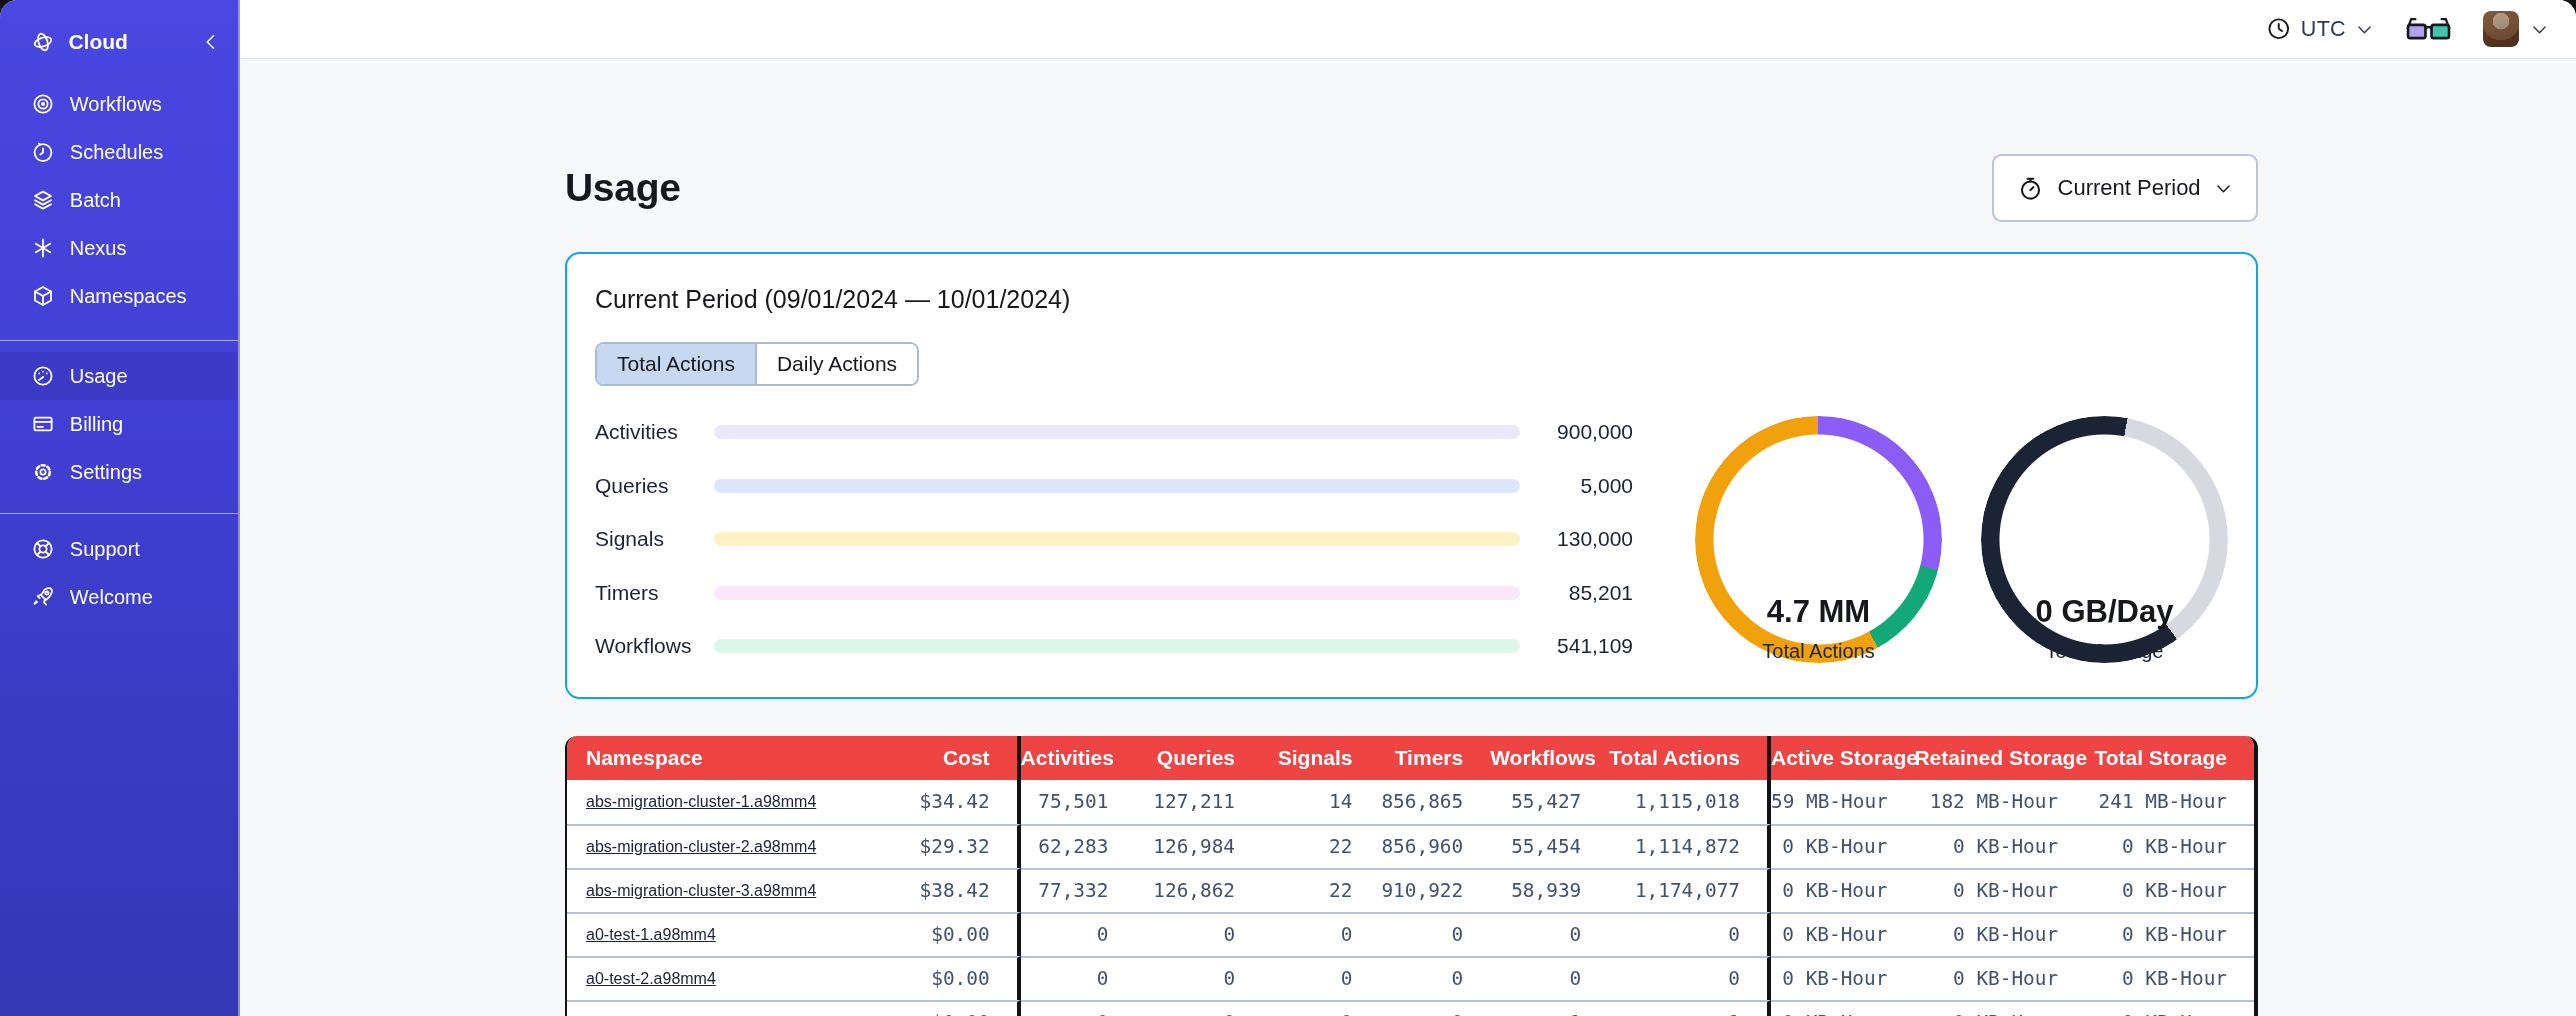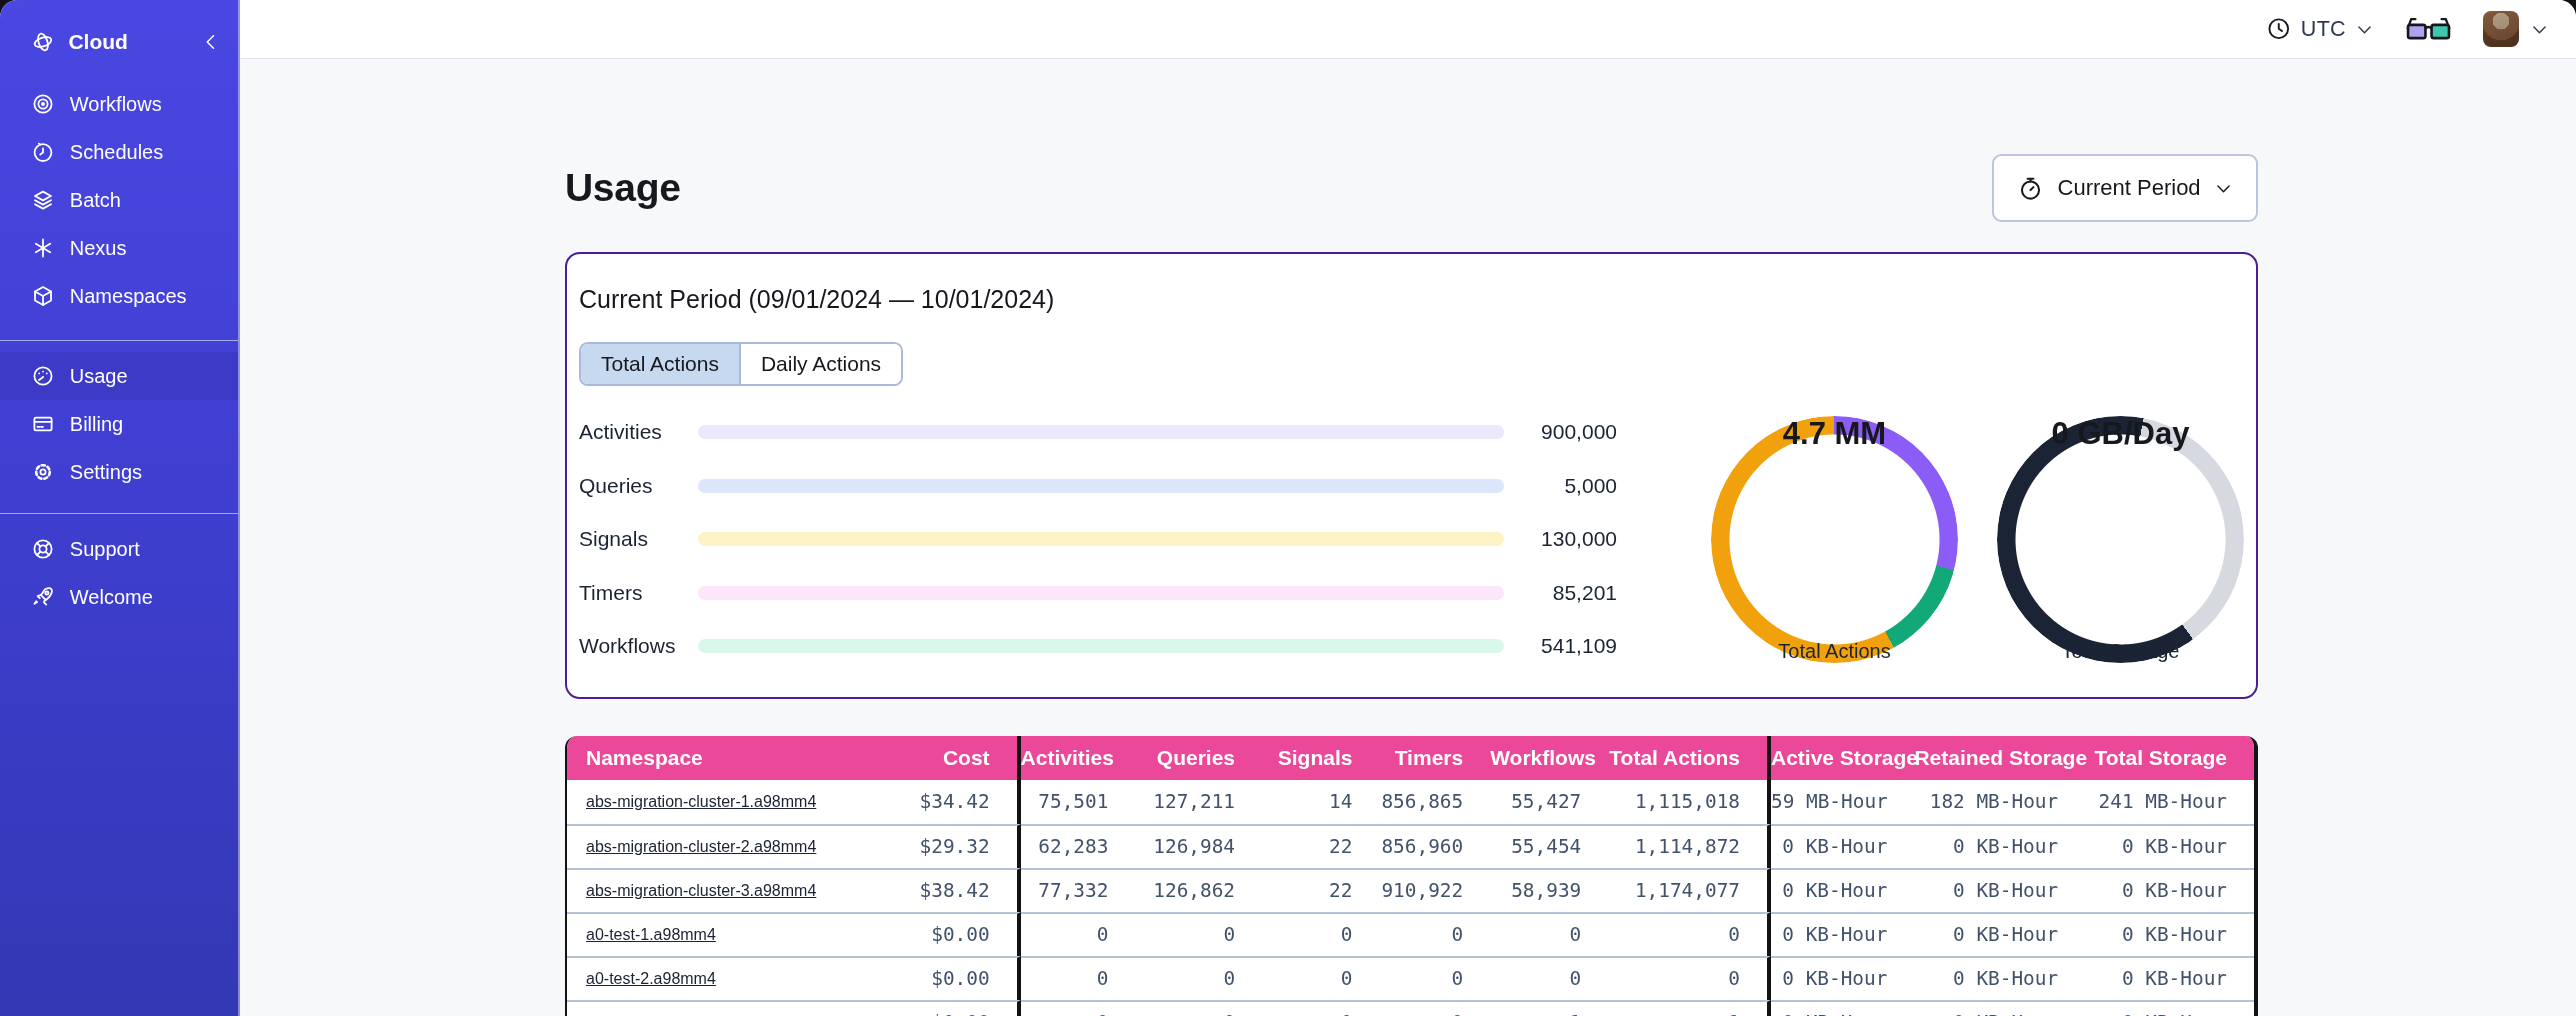--- a/index.html
+++ b/index.html
@@ -41,22 +41,22 @@
 
   .title-row { margin-top:101px; display:flex; align-items:center; justify-content:space-between; height:56px; }
   .page-title { font-size:39px; font-weight:600; color:#16181d; letter-spacing:-0.3px; }
   .period-btn { display:flex; align-items:center; gap:13.4px; height:68px; padding:0 23px;
     background:#fff; border:2px solid #b9c6de; border-radius:9.4px; font-size:22px; color:#16181d;
     cursor:pointer; font-family:inherit; }
   .icon.stopwatch { width:27px; height:27px; color:#16181d; }
   .period-btn .icon.chev { color:#16181d; }
 
   
-  .usage-card { margin-top:36px; background:#fff; border:2px solid #4c1d95; border-radius:14.8px;
-    padding:31px 12px 34px; }
+  .usage-card { margin-top:36px; background:#fff; border:2px solid #0ea5e9; border-radius:14.8px;
+    padding:31px 28px 34px; }
   .card-title { font-size:25px; font-weight:500; color:#16181d; }
   .seg-control { display:inline-flex; margin-top:28px; border:2px solid #a9bad9; border-radius:8.7px;
     overflow:hidden; background:#fff; }
   .seg-btn { font-family:inherit; font-size:21px; color:#16181d; background:#fff; border:none;
     padding:0 20px; height:40px; cursor:pointer; }
   .seg-btn.active { background:#c7d8f1; }
   .seg-btn:first-child { border-right:2px solid #a9bad9; }
 
   .chart-row { margin-top:29.5px; display:flex; align-items:center; }
   .bars { flex:0 0 1038px; }
@@ -66,29 +66,29 @@
   .bar-track { flex:1; height:14px; border-radius:670px; overflow:hidden; }
   .bar-fill { height:100%; border-radius:670px; }
   .bar-value { width:113px; text-align:right; font-size:21px; color:#1b2434; }
 
   .donuts { margin-left:auto; display:flex; gap:39px; }
   .donut { width:247px; height:247px; position:relative; }
   .donut-ring { position:absolute; inset:0; border-radius:50%;
     -webkit-mask:radial-gradient(farthest-side, transparent calc(100% - 19px), #000 calc(100% - 18px));
     mask:radial-gradient(farthest-side, transparent calc(100% - 19px), #000 calc(100% - 18px)); }
   .donut-center { position:absolute; inset:0; display:flex; flex-direction:column; align-items:center;
-    justify-content:space-between; gap:9.4px; }
+    justify-content:flex-end; gap:9.4px; }
   .donut-title { font-size:31px; font-weight:600; color:#16181d; }
   .donut-sub { font-size:20px; color:#1b2434; }
 
   
   .table-wrap { margin-top:37px; border-radius:12px 12px 0 0; overflow:hidden;
     border-left:2px solid #131316; border-right:4.7px solid #131316; }
   table { width:100%; border-collapse:separate; border-spacing:0; table-layout:fixed; }
-  thead th { background:#ec4899; color:#fff; font-size:21px; font-weight:600; height:44px;
+  thead th { background:#ef4444; color:#fff; font-size:21px; font-weight:600; height:44px;
     text-align:right; padding:0 27px 0 0; white-space:nowrap; }
   thead th.col-namespace { text-align:left; padding:0 0 0 19px; }
   tbody td { background:#fff; height:44px; font-family:"DejaVu Sans Mono", monospace;
     font-size:19.4px; color:#42526b; text-align:right; padding:0 27px 0 0; white-space:nowrap; }
   tbody tr + tr td { border-top:2px solid #b6c1d5; }
   td.col-namespace { font-family:Liberation Sans, sans-serif; font-size:16px; text-align:left;
     padding:0 0 0 19px; }
   td.col-namespace a { color:#1a2233; text-decoration:underline; cursor:pointer; }
   .group-divider { border-right:4px solid #131316; }
 </style>

